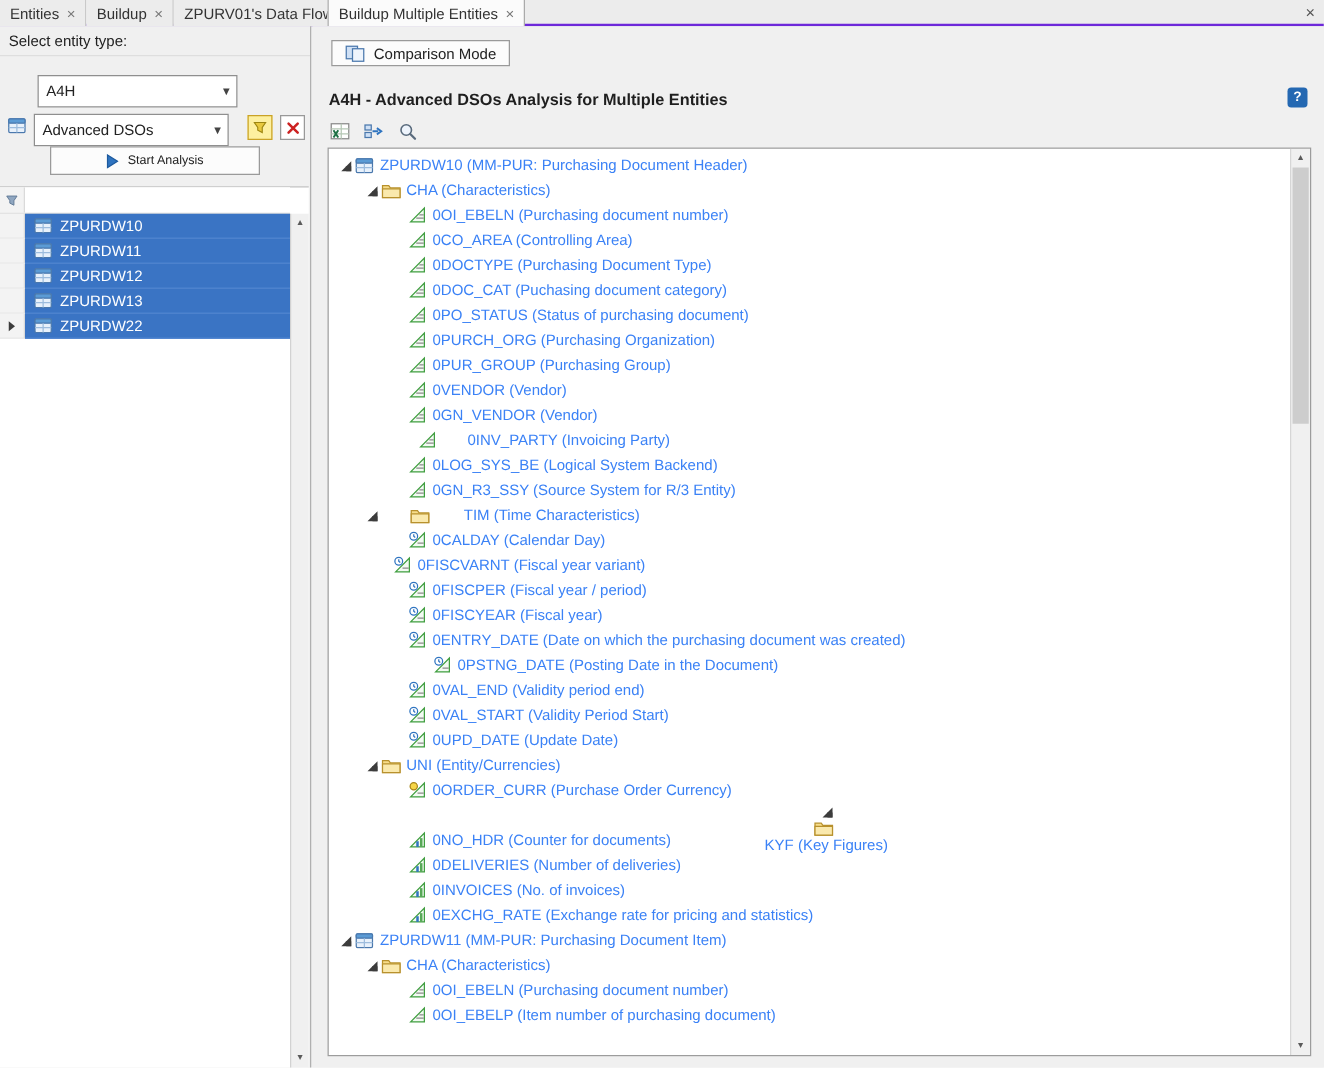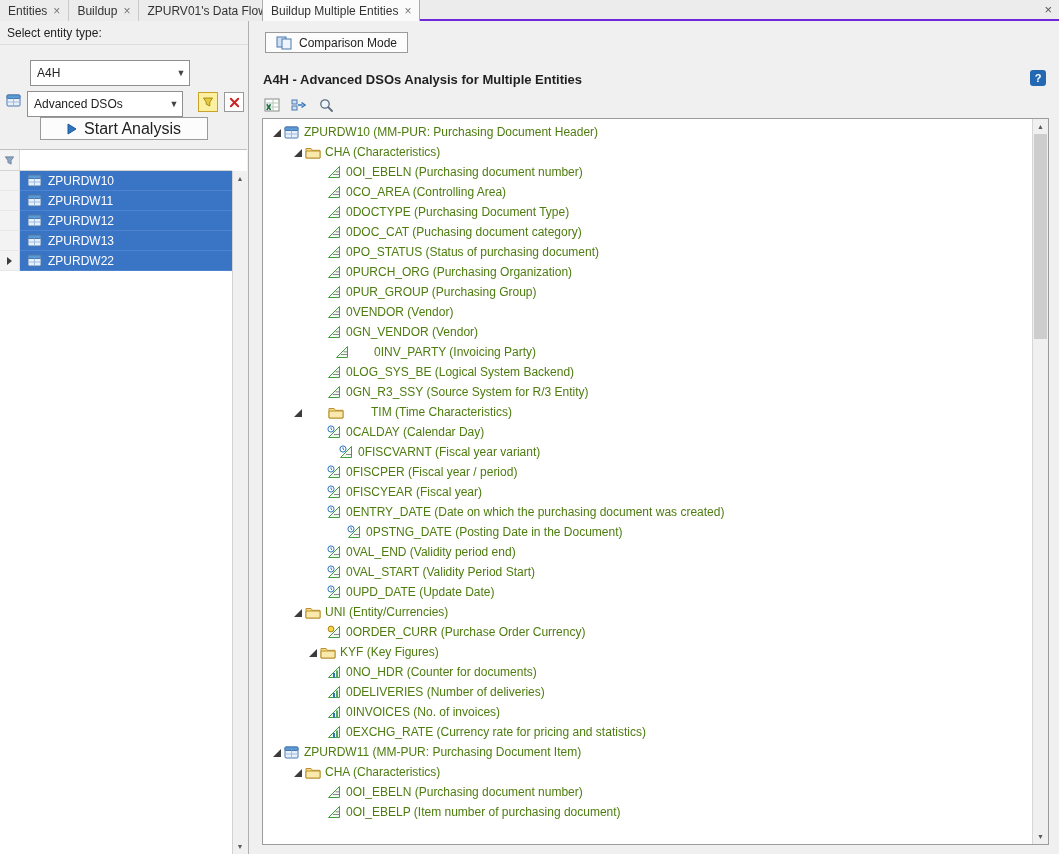--- a/index.html
+++ b/index.html
@@ -46,21 +46,21 @@
   .dso-lead { position: absolute; top: 73px; left: 6px; }
   .icon-btn {
     position: absolute; width: 20px; height: 20px; display: flex;
     align-items: center; justify-content: center; border: 1px solid #999; background: #fff;
   }
   .btn-filter { top: 71px; left: 198px; background: #fdf0a0; border-color: #c9a227; }
   .btn-clear { top: 71px; left: 224px; }
   .start-btn {
     position: absolute; top: 96px; left: 40px; width: 168px; height: 23px;
     background: #fcfcfc; border: 1px solid #9a9a9a; display: flex; align-items: center;
-    justify-content: center; gap: 7px; font-family: inherit; font-size: 16px; color: #222;
+    justify-content: center; gap: 7px; font-family: inherit; font-size: 10px; color: #222;
   }
 
   .grid { position: absolute; top: 128px; left: 0; right: 1px; bottom: 0; background: #fff; border-top: 1px solid #c0c0c0; }
   .filter-row { position: absolute; top: 0; left: 0; right: 15px; height: 21px; border-bottom: 1px solid #d4d4d4; display: flex; background: #fff; }
   .filter-ind { width: 20px; background: #f3f3f3; border-right: 1px solid #dadada; display: flex; align-items: center; justify-content: center; }
   .filter-cell { flex: 1; background: #fff; }
   .grid-rows { position: absolute; top: 21px; left: 0; right: 15px; }
   .grow { height: 20px; display: flex; }
   .grow .ind { width: 20px; background: #f3f3f3; border-right: 1px solid #dadada; border-bottom: 1px solid #e8e8e8; display: flex; align-items: center; justify-content: center; }
   .grow .cell { flex: 1; background: #3a74c4; color: #fff; display: flex; align-items: center; gap: 6px; padding-left: 7px; border-bottom: 1px solid #4d83cf; }
@@ -88,21 +88,21 @@
   .tree-rows { position: absolute; top: 0; left: 0; right: 16px; bottom: 0; padding-top: 3px; overflow: hidden; }
   .trow { height: 20px; display: flex; align-items: center; white-space: nowrap; }
   .exp { width: 14px; height: 14px; display: flex; align-items: flex-end; justify-content: flex-end; flex: none; padding: 2px; }
   .exp.open::before {
     content: ""; width: 0; height: 0;
     border-left: 4px solid transparent; border-top: 4px solid transparent;
     border-right: 4px solid #3c3c3c; border-bottom: 4px solid #3c3c3c;
   }
   .svgicon { display: inline-flex; align-items: center; justify-content: center; flex: none; }
   .trow .svgicon { width: 17px; margin-right: 4px; }
-  .tlabel { color: #4d7c0f; }
+  .tlabel { color: #3b82f6; }
   .tsb { position: absolute; top: 0; right: 0; width: 16px; bottom: 0; background: #f0f0f0; border-left: 1px solid #d6d6d6; }
   .tsb .thumb { position: absolute; top: 15px; left: 1px; right: 1px; height: 205px; background: #cdcdcd; }
 </style>
 </head>
 <body>
 
 <div class="tabstrip">
   <div class="tabs-left" id="tabs-left">
       <div class="tab">
         <span>Entities</span>
@@ -485,21 +485,21 @@
           <span class="svgicon">
             <svg width="14" height="14" viewBox="0 0 14 14">
               <path d="M1.5 12.5 L12.5 1.5 V12.5 Z" fill="#f2faf2" stroke="#3f9e3f"></path>
               <line x1="7" y1="9.5" x2="12" y2="9.5" stroke="#8a8a8a"></line>
               <circle cx="4" cy="4" r="3.1" fill="#fff" stroke="#2f74c0"></circle>
               <path d="M4 2.4 V4 l1.2 1" stroke="#2f74c0" fill="none"></path>
             </svg>
           </span>
           <span class="tlabel">0CALDAY (Calendar Day)</span>
         </div>
-        <div class="trow" style="padding-left: 60px;">
+        <div class="trow" style="padding-left: 36px;">
           <span class="exp"></span>
           <span class="svgicon">
             <svg width="14" height="14" viewBox="0 0 14 14">
               <path d="M1.5 12.5 L12.5 1.5 V12.5 Z" fill="#f2faf2" stroke="#3f9e3f"></path>
               <line x1="7" y1="9.5" x2="12" y2="9.5" stroke="#8a8a8a"></line>
               <circle cx="4" cy="4" r="3.1" fill="#fff" stroke="#2f74c0"></circle>
               <path d="M4 2.4 V4 l1.2 1" stroke="#2f74c0" fill="none"></path>
             </svg>
           </span>
           <span class="tlabel">0FISCVARNT (Fiscal year variant)</span>
@@ -602,21 +602,21 @@
           <span class="exp"></span>
           <span class="svgicon">
             <svg width="14" height="14" viewBox="0 0 14 14">
               <path d="M1.5 12.5 L12.5 1.5 V12.5 Z" fill="#f2faf2" stroke="#3f9e3f"></path>
               <line x1="7" y1="9.5" x2="12" y2="9.5" stroke="#8a8a8a"></line>
               <circle cx="4" cy="4" r="2.9" fill="#f6d648" stroke="#a8861a"></circle>
             </svg>
           </span>
           <span class="tlabel">0ORDER_CURR (Purchase Order Currency)</span>
         </div>
-        <div class="trow" style="padding-left: 42px;">
+        <div class="trow" style="padding-left: 27px; flex-direction: column;">
           <span class="exp open"></span>
           <span class="svgicon">
             <svg width="16" height="13" viewBox="0 0 16 13">
               <path d="M1 2.5 h5 l1.3 1.8 H15 V12 H1 Z" fill="#f7dd8a" stroke="#b8912c"></path>
               <path d="M1 5 h14 V12 H1 Z" fill="#fae9ad" stroke="#b8912c"></path>
             </svg>
           </span>
           <span class="tlabel">KYF (Key Figures)</span>
         </div>
         <div class="trow" style="padding-left: 48px;">
@@ -654,21 +654,21 @@
         </div>
         <div class="trow" style="padding-left: 48px;">
           <span class="exp"></span>
           <span class="svgicon">
             <svg width="14" height="14" viewBox="0 0 14 14">
               <path d="M1.5 12.5 L12.5 1.5 V12.5 Z" fill="#f2faf2" stroke="#3f9e3f"></path>
               <rect x="6" y="8" width="2" height="4.5" fill="#2f74c0"></rect>
               <rect x="9" y="5.5" width="2" height="7" fill="#57a957"></rect>
             </svg>
           </span>
-          <span class="tlabel">0EXCHG_RATE (Currency rate for pricing and statistics)</span>
+          <span class="tlabel">0EXCHG_RATE (Exchange rate for pricing and statistics)</span>
         </div>
         <div class="trow" style="padding-left: 6px;">
           <span class="exp open"></span>
           <span class="svgicon">
             <svg width="15" height="13" viewBox="0 0 15 13">
               <rect x="1" y="1" width="13" height="11" rx="1" fill="#e8f1fb" stroke="#4a78ad"></rect>
               <rect x="1" y="1" width="13" height="3.5" rx="1" fill="#5b9bd5" stroke="#4a78ad"></rect>
               <line x1="1" y1="8" x2="14" y2="8" stroke="#9dbcdd"></line>
               <line x1="7.5" y1="4.5" x2="7.5" y2="12" stroke="#9dbcdd"></line>
             </svg>

